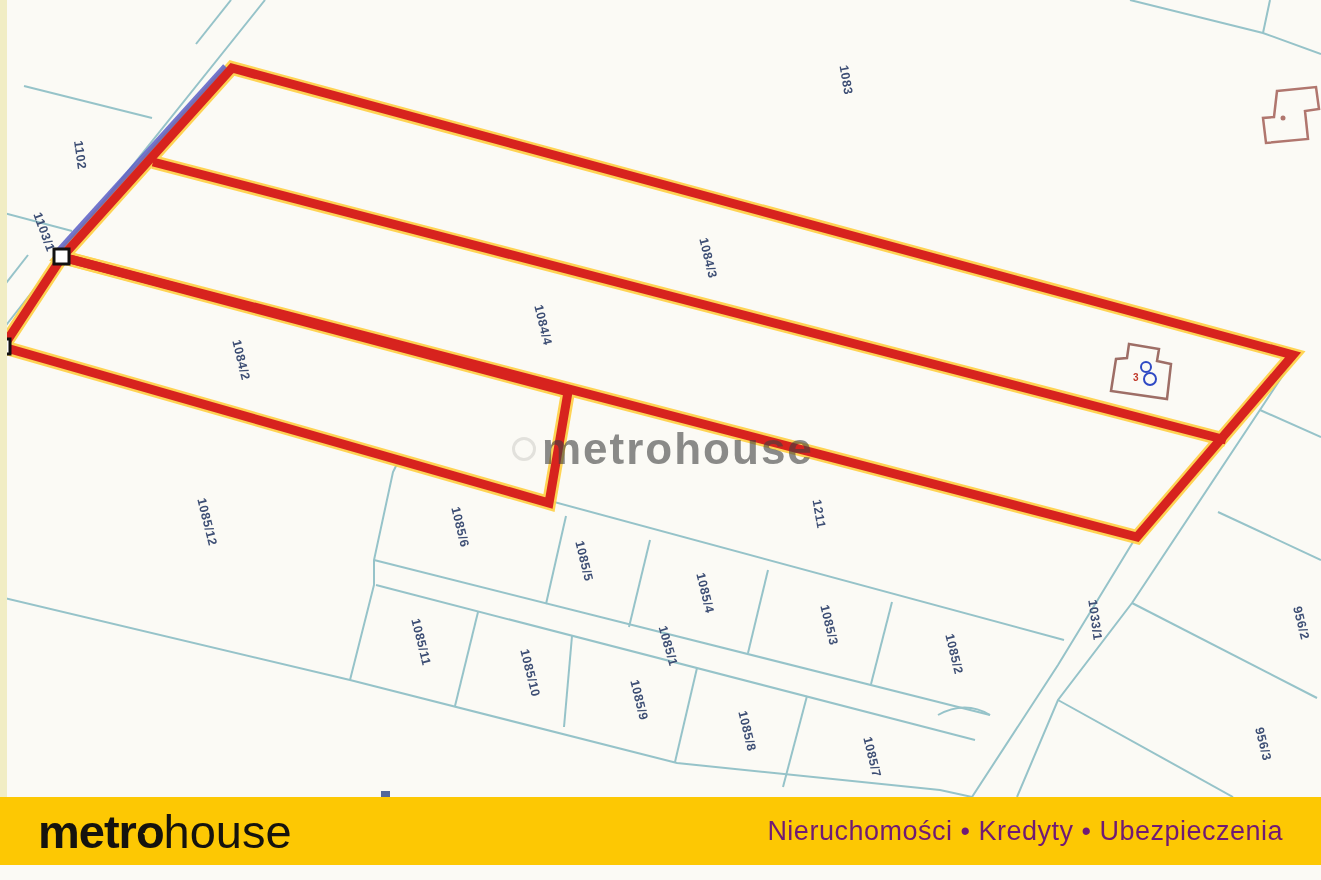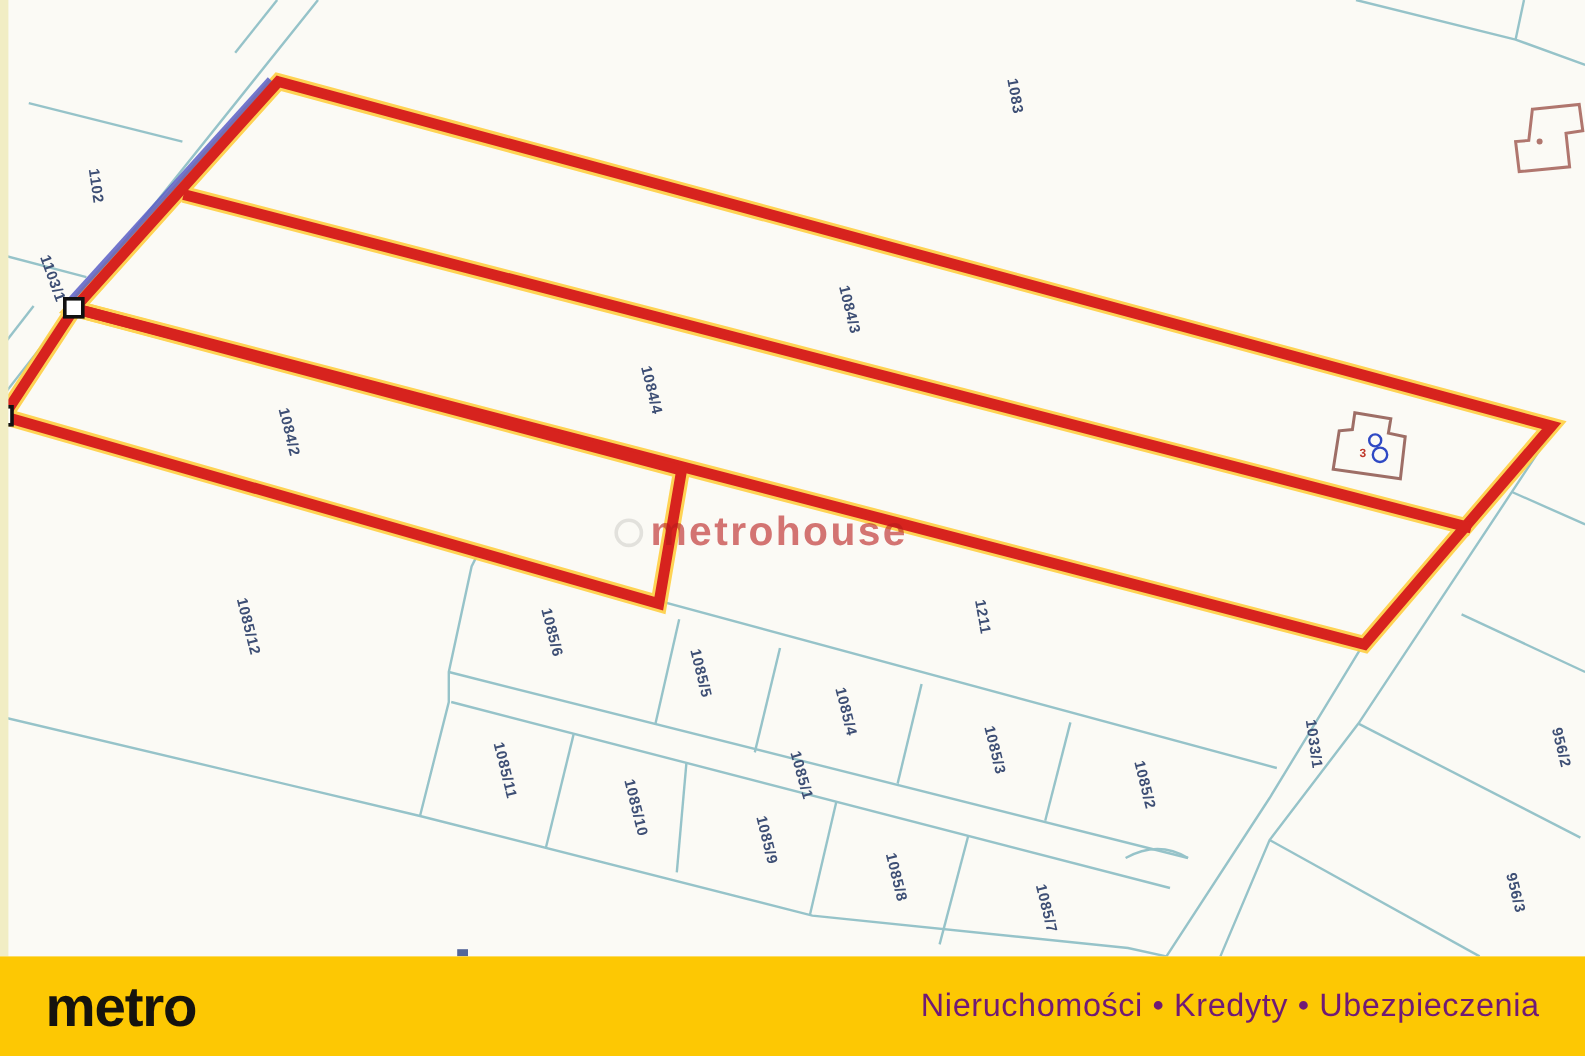--- a/index.html
+++ b/index.html
@@ -13,23 +13,23 @@
   .edge-strip{position:absolute;left:0;top:0;width:7px;height:797px;background:#f1edc4;}
   svg text.plabel{
     font-family:"Liberation Sans",sans-serif;font-size:12.5px;font-weight:bold;
     fill:var(--label);letter-spacing:.5px;text-anchor:middle;dominant-baseline:central;
   }
   .watermark{
     position:absolute;left:512px;top:424px;display:flex;align-items:center;gap:6px;
     color:#d2d1cc;opacity:.6;pointer-events:none;
   }
   .watermark .wm-ring{width:24px;height:24px;border:3px solid #d2d1cc;border-radius:50%;display:inline-block;}
-  .watermark .wm-text{font-size:34px;letter-spacing:2px;font-weight:bold;color:#b91c1c;}
+  .watermark .wm-text{font-size:44px;letter-spacing:2px;font-weight:bold;color:#404040;}
   .footer{
-    position:absolute;left:0;top:797px;width:1321px;height:83px;background:var(--yellow);
+    position:absolute;left:0;top:797px;width:1321px;height:68px;background:var(--yellow);
     display:flex;align-items:center;justify-content:space-between;padding:0 38px;
   }
   .logo{display:flex;align-items:baseline;color:#15130e;line-height:1;}
   .logo .lg-metro{font-size:47px;font-weight:bold;letter-spacing:-1px;}
   .logo .logo-o{font-size:47px;font-weight:bold;position:relative;display:inline-block;letter-spacing:-1px;}
   .logo .logo-o .arrow{
     position:absolute;left:53%;top:56%;width:0;height:0;border-left:6px solid transparent;
     border-right:6px solid transparent;border-bottom:11px solid var(--yellow);
     transform:translate(-50%,-55%) rotate(42deg);
   }
@@ -133,17 +133,18 @@
     <div class="watermark">
       <span class="wm-ring"></span>
       <span class="wm-text">metrohouse</span>
     </div>
   </div>
 
   <div class="footer">
     <div class="logo">
       <span class="lg-metro">metr</span>
         <span class="logo-o"><span>o</span><i class="arrow"></i></span>
+        <span class="lg-house">house</span>
     </div>
     <div class="tagline">Nieruchomości • Kredyty • Ubezpieczenia</div>
   </div>
 
 </div>
 
 </body></html>

